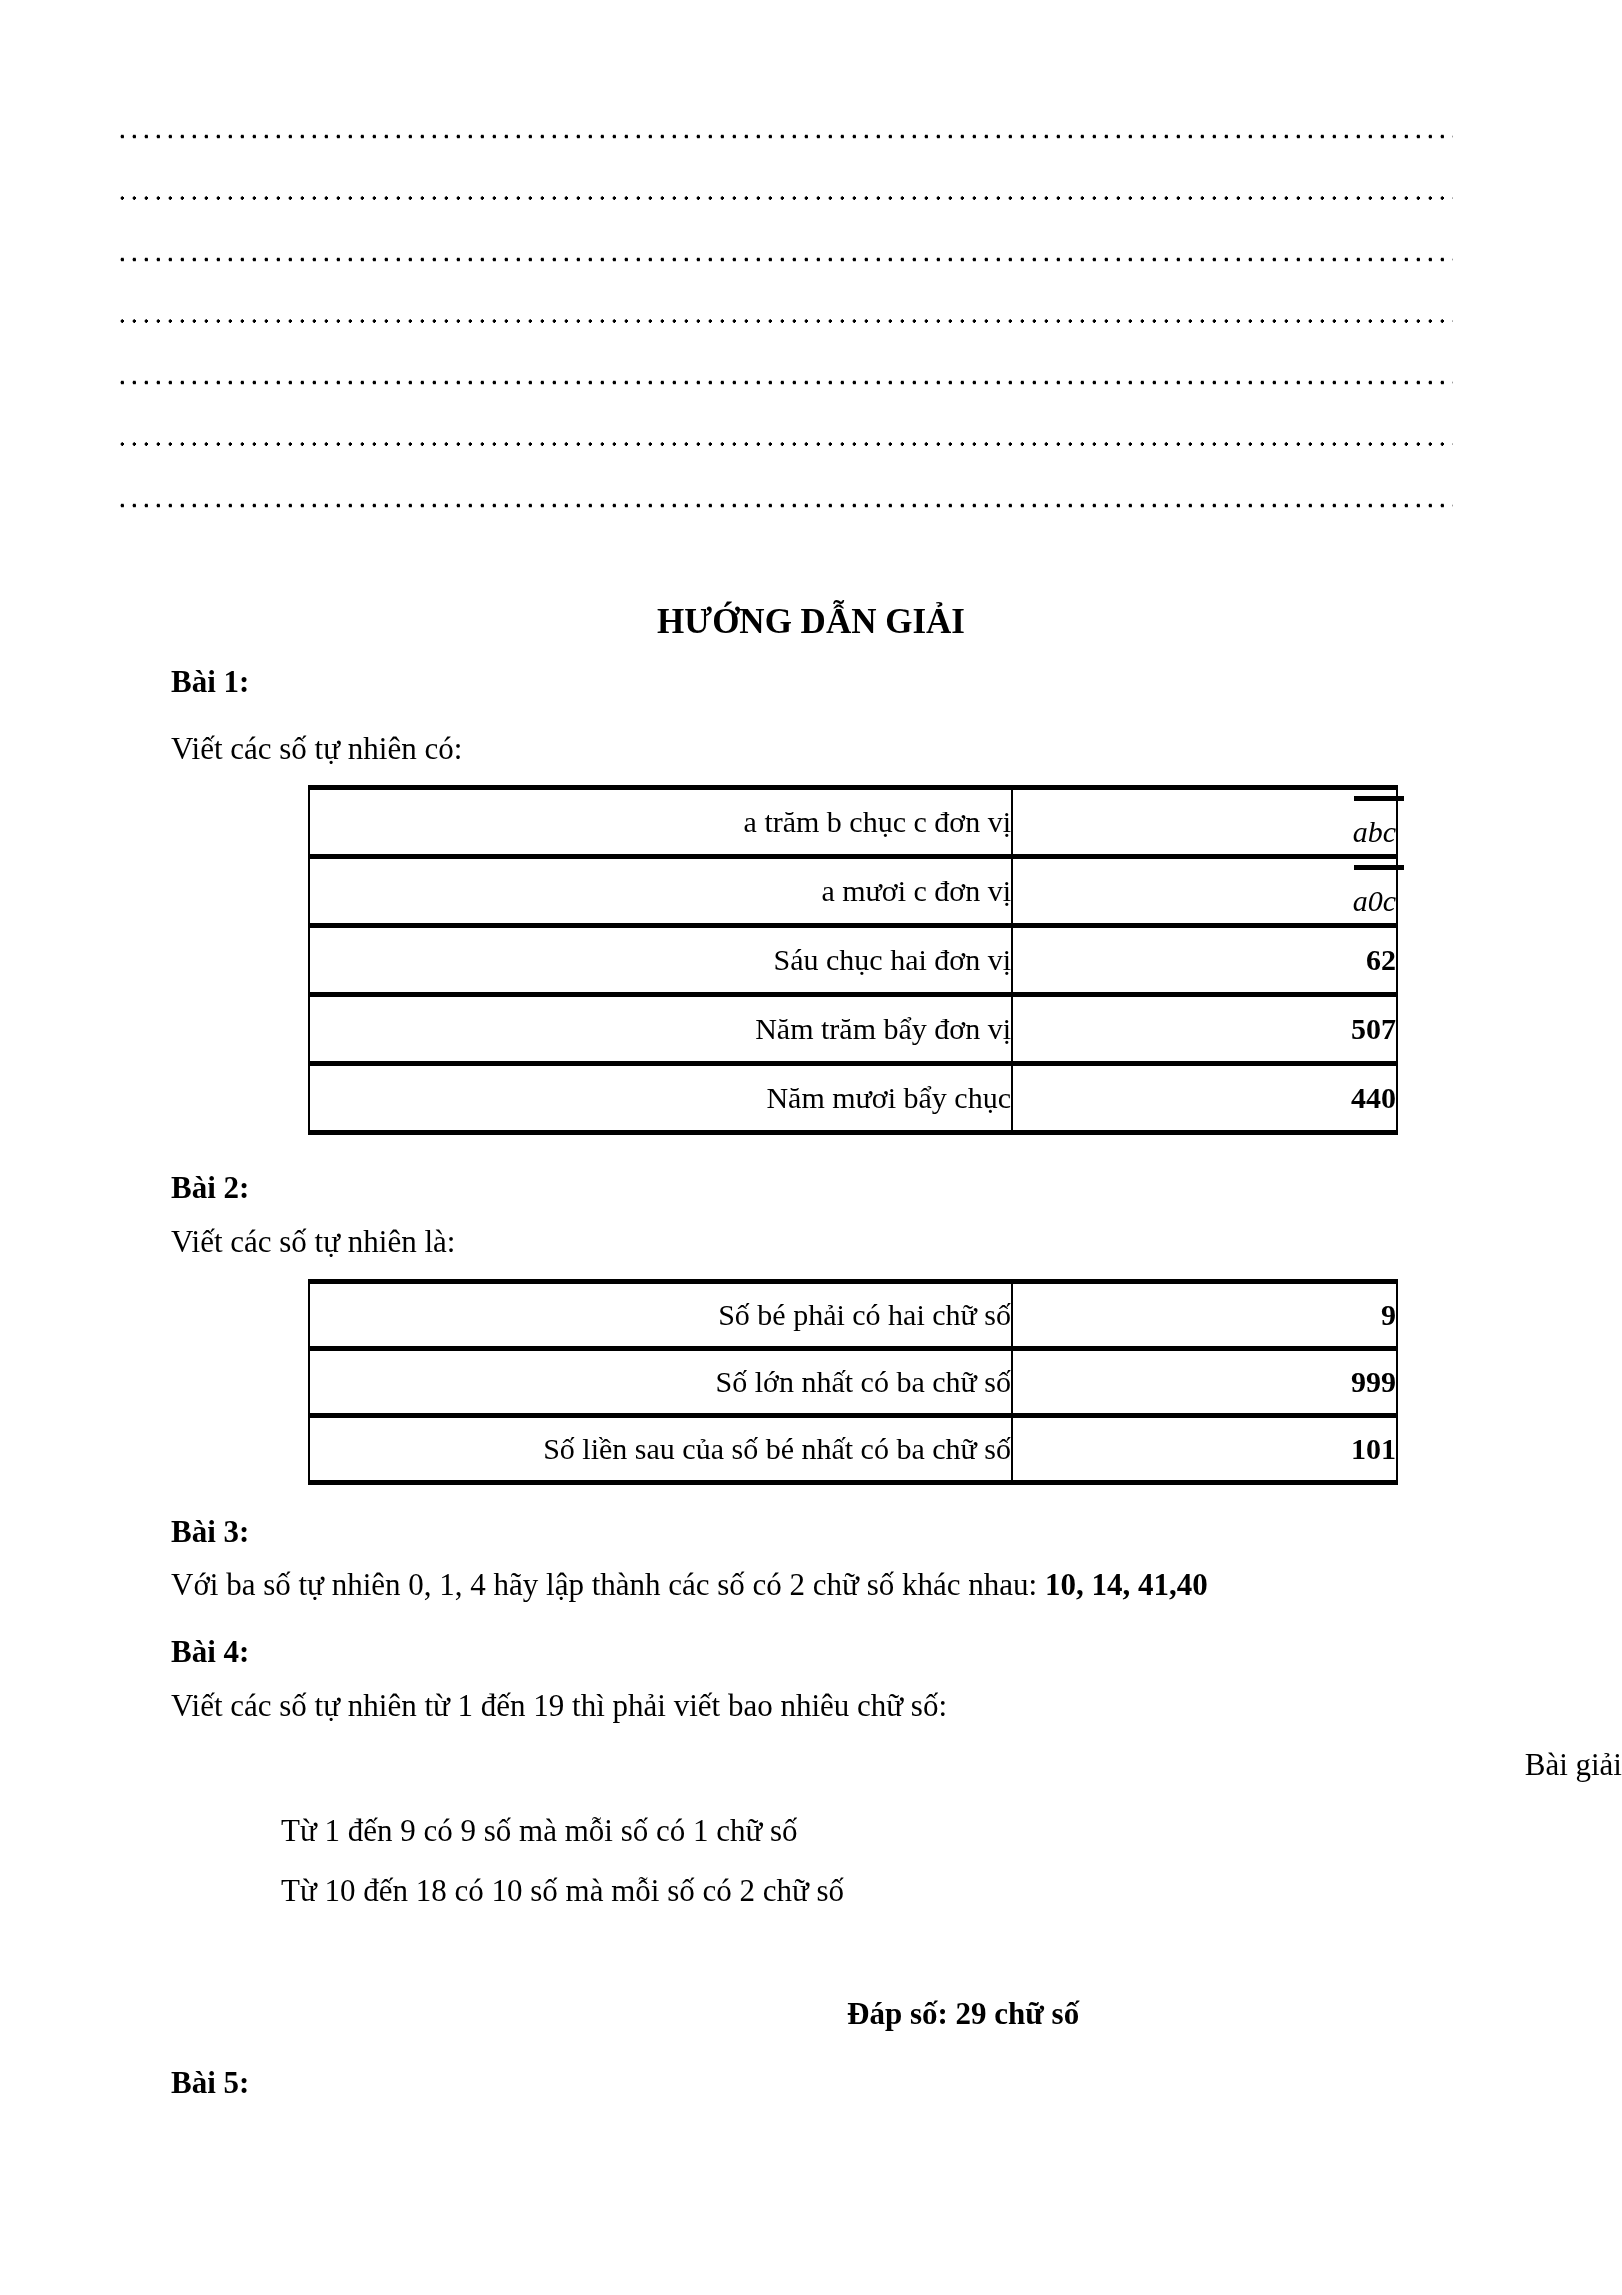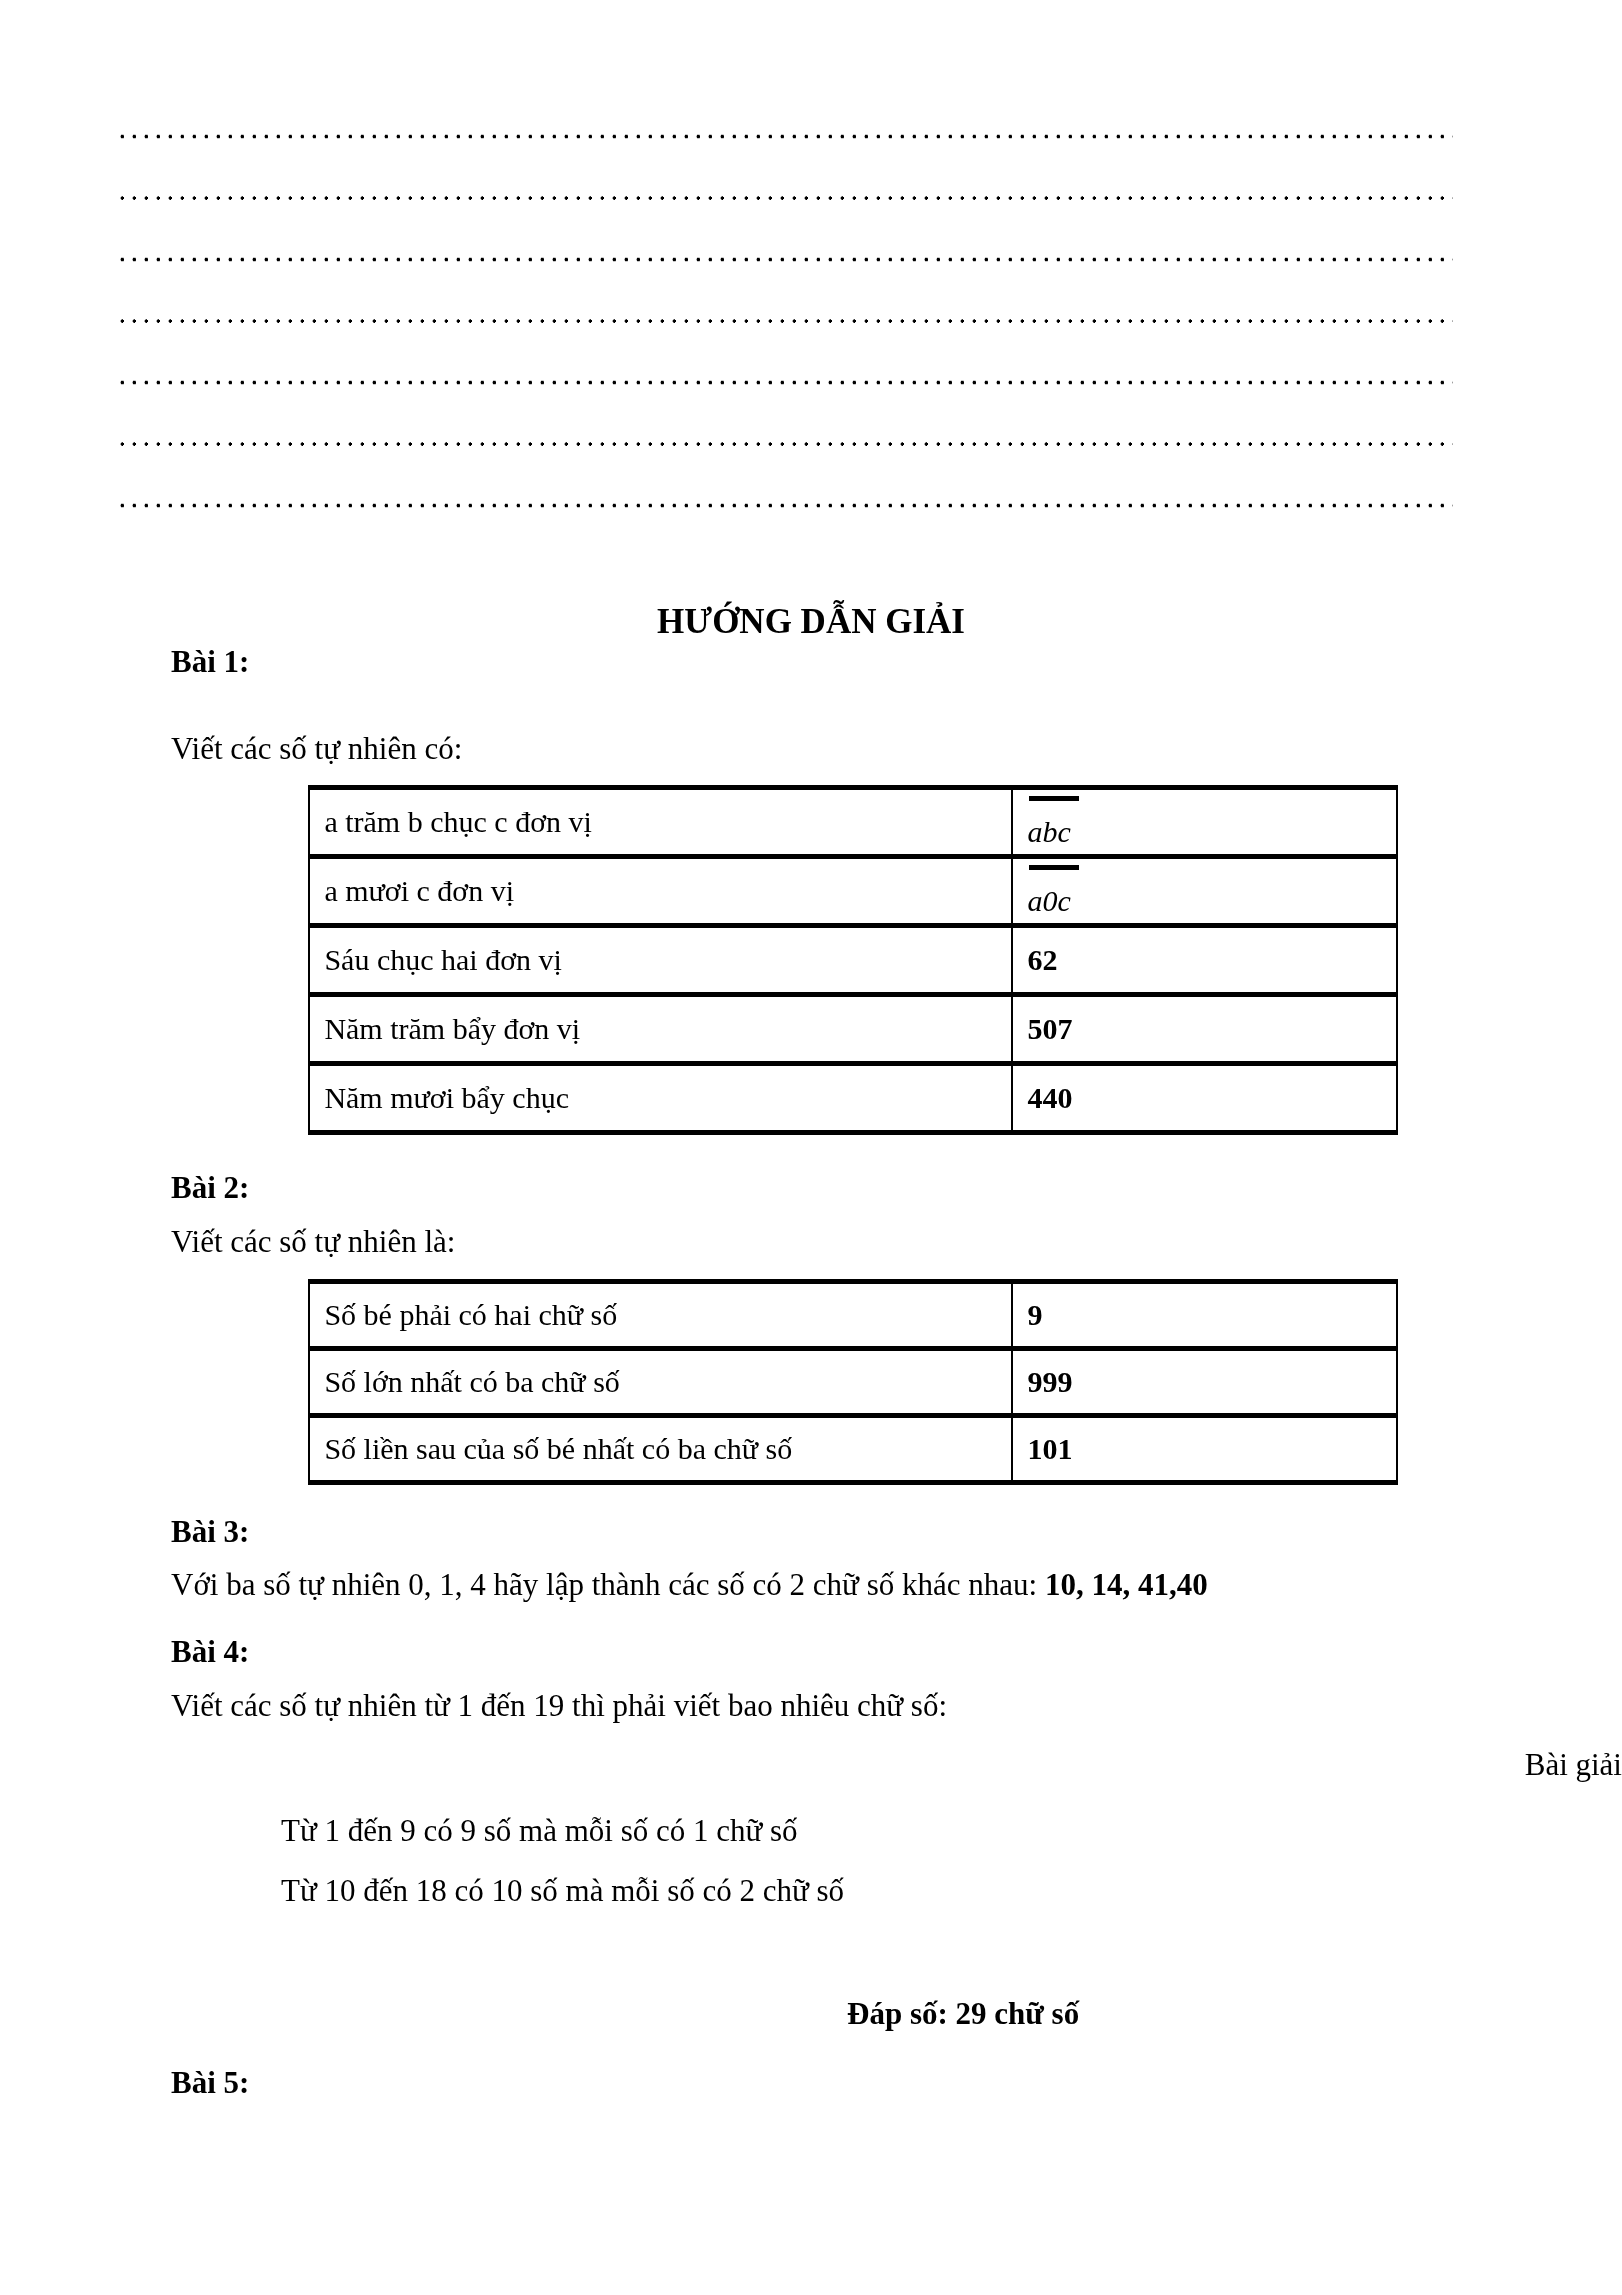--- a/index.html
+++ b/index.html
@@ -41,20 +41,21 @@
 
   
   table.wtable {
     position: absolute;
     left: 308px;
     border-collapse: collapse;
     table-layout: fixed;
     width: 1078px;
     border-top: 5.2px solid #000;
     border-bottom: 5.2px solid #000;
+    text-align: right;
   }
   table.wtable td {
     border-left: 2.6px solid #000;
     border-right: 2.6px solid #000;
     border-top: 5.2px solid #000;
     border-bottom: 5.2px solid #000;
     padding-left: 14.4px;
     vertical-align: middle;
     font-size: 30px;
   }
@@ -89,21 +90,21 @@
   <div class="dotline"></div>
       <div class="dotline"></div>
       <div class="dotline"></div>
       <div class="dotline"></div>
       <div class="dotline"></div>
       <div class="dotline"></div>
     </div>
 
   <div class="abs heading">HƯỚNG DẪN GIẢI</div>
 
-  <div class="abs bai-title" style="top:644px">Bài 1:</div>
+  <div class="abs bai-title" style="top:664px">Bài 1:</div>
   <div class="abs para" style="top:731px">Viết các số tự nhiên có:</div>
 
   <table class="wtable" id="table1">
     <tbody>
         <tr>
       <td class="c1">a trăm b chục c đơn vị</td>
       <td class="c2">
         <span class="formula"><span class="bar"></span><span>abc</span></span>
       </td>
     </tr>

